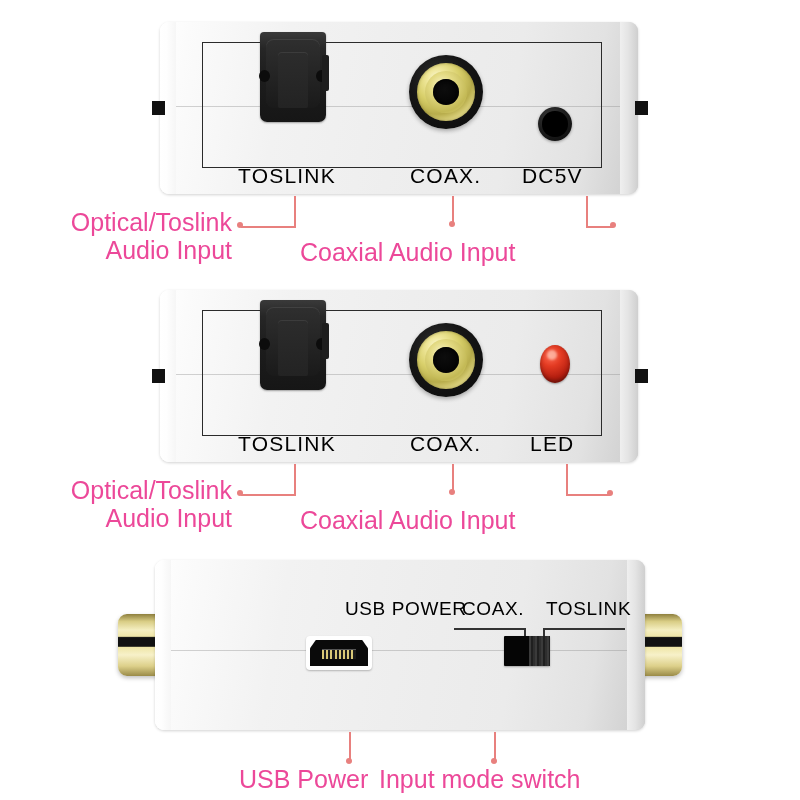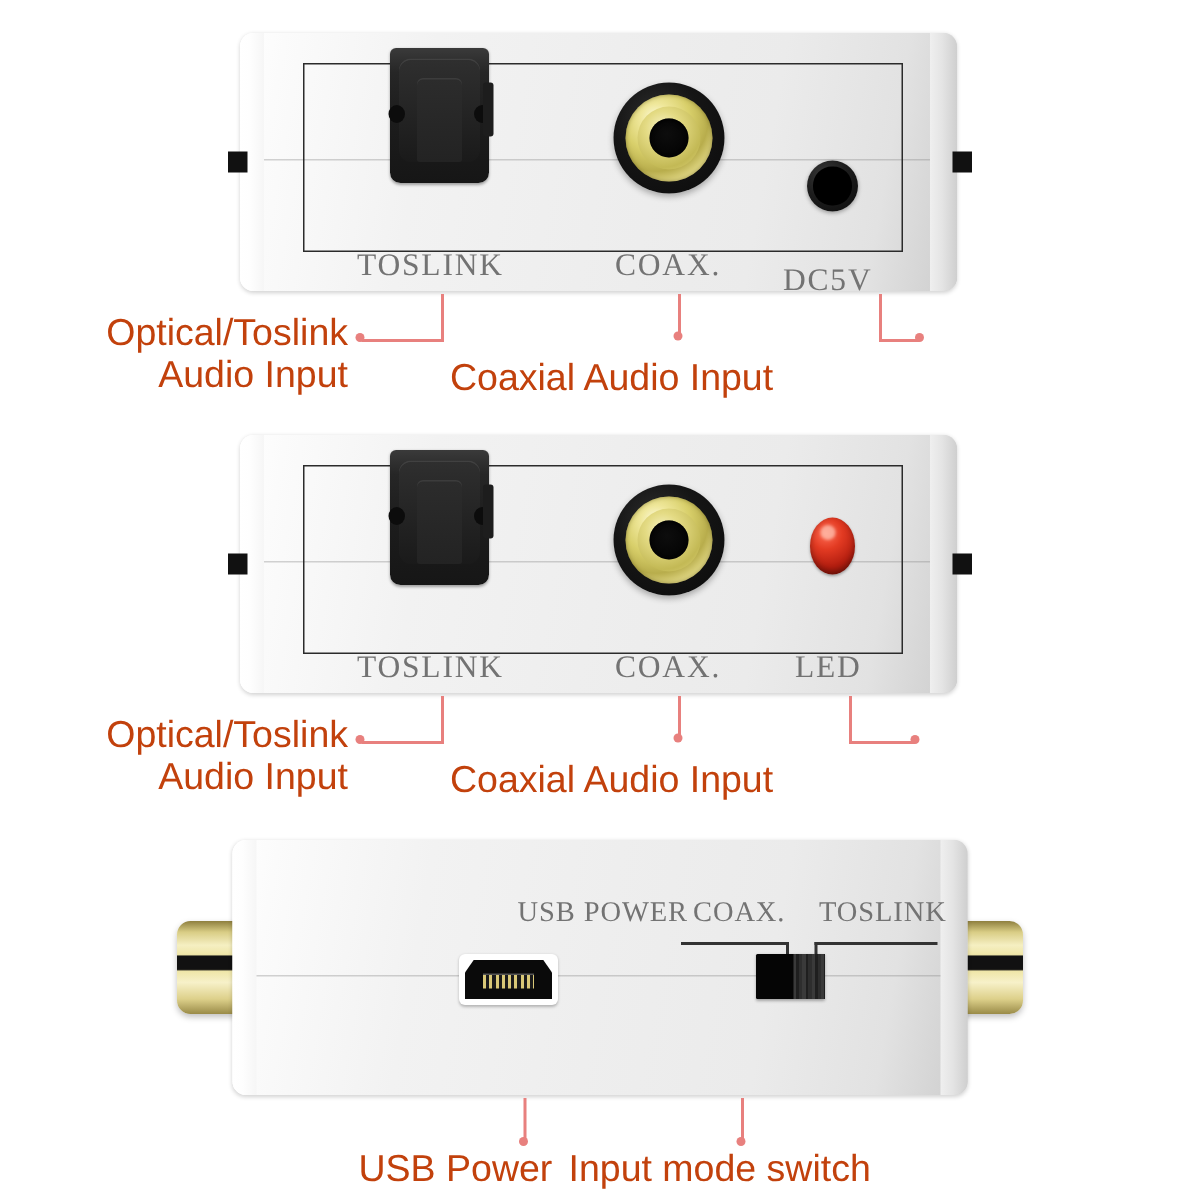--- a/index.html
+++ b/index.html
@@ -158,34 +158,34 @@
     box-shadow:0 1px 2px rgba(0,0,0,.3);
   }
   .switch .slider{
     position:absolute;top:0;width:21px;height:100%;
     background:repeating-linear-gradient(90deg,#3a3a3a 0 2px,#1f1f1f 2px 4px,#2e2e2e 4px 6px);
   }
   .switch .slider.pos-coax{right:0;}
 
   
   .silk{
-    position:absolute;color:#737373;font-size:21px;letter-spacing:1.2px;
-    font-family:Liberation Serif, serif;white-space:nowrap;
+    position:absolute;color:#000000;font-size:21px;letter-spacing:1.2px;
+    font-family:Liberation Sans, sans-serif;white-space:nowrap;
   }
   .silk.sm{font-size:19px;letter-spacing:.6px;}
   .silk.two{line-height:1.12;text-align:center;}
 
   
   .bracket{position:absolute;}
   .bracket .h{position:absolute;height:1.6px;background:#333;width:100%;top:0;left:0;}
   .bracket .v{position:absolute;width:1.6px;background:#333;height:100%;top:0;}
 
   
   .callout{
-    position:absolute;color:#c2410c;white-space:pre-line;
+    position:absolute;color:#ec4899;white-space:pre-line;
     font-family:"Liberation Sans", sans-serif;
     font-size:25px;line-height:1.12;
   }
   .callout.r{text-align:right;}
   .callout.c{text-align:left;}
   .callout.l{text-align:left;}
 
   .lead-v{position:absolute;width:2px;background:#e8807e;}
   .lead-h{position:absolute;height:2px;background:#e8807e;}
   .lead-dot{position:absolute;width:6px;height:6px;border-radius:50%;background:#e8807e;}
@@ -220,21 +220,21 @@
 
     <div class="dcjack" style="left:378px;top:85px;width:34px;height:34px;">
       <div class="dc-hole"></div>
     </div>
 
     <div class="side-tab" style="left:-8px;top:79px;"></div>
     <div class="side-tab" style="right:-10px;top:79px;"></div>
 
     <div class="silk" style="left:78px;top:142px;">TOSLINK</div>
     <div class="silk" style="left:250px;top:142px;">COAX.</div>
-    <div class="silk" style="left:362px;top:152px;">DC5V</div>
+    <div class="silk" style="left:362px;top:142px;">DC5V</div>
   </div>
 
   <div class="lead-v" style="left:294px;top:196px;height:32px;"></div>
   <div class="lead-h" style="left:241px;top:226px;width:55px;"></div>
   <div class="lead-dot" style="left:237px;top:222px;"></div>
 
   <div class="lead-v" style="left:452px;top:196px;height:26px;"></div>
   <div class="lead-dot" style="left:449px;top:221px;"></div>
 
   <div class="lead-v" style="left:586px;top:196px;height:32px;"></div>

